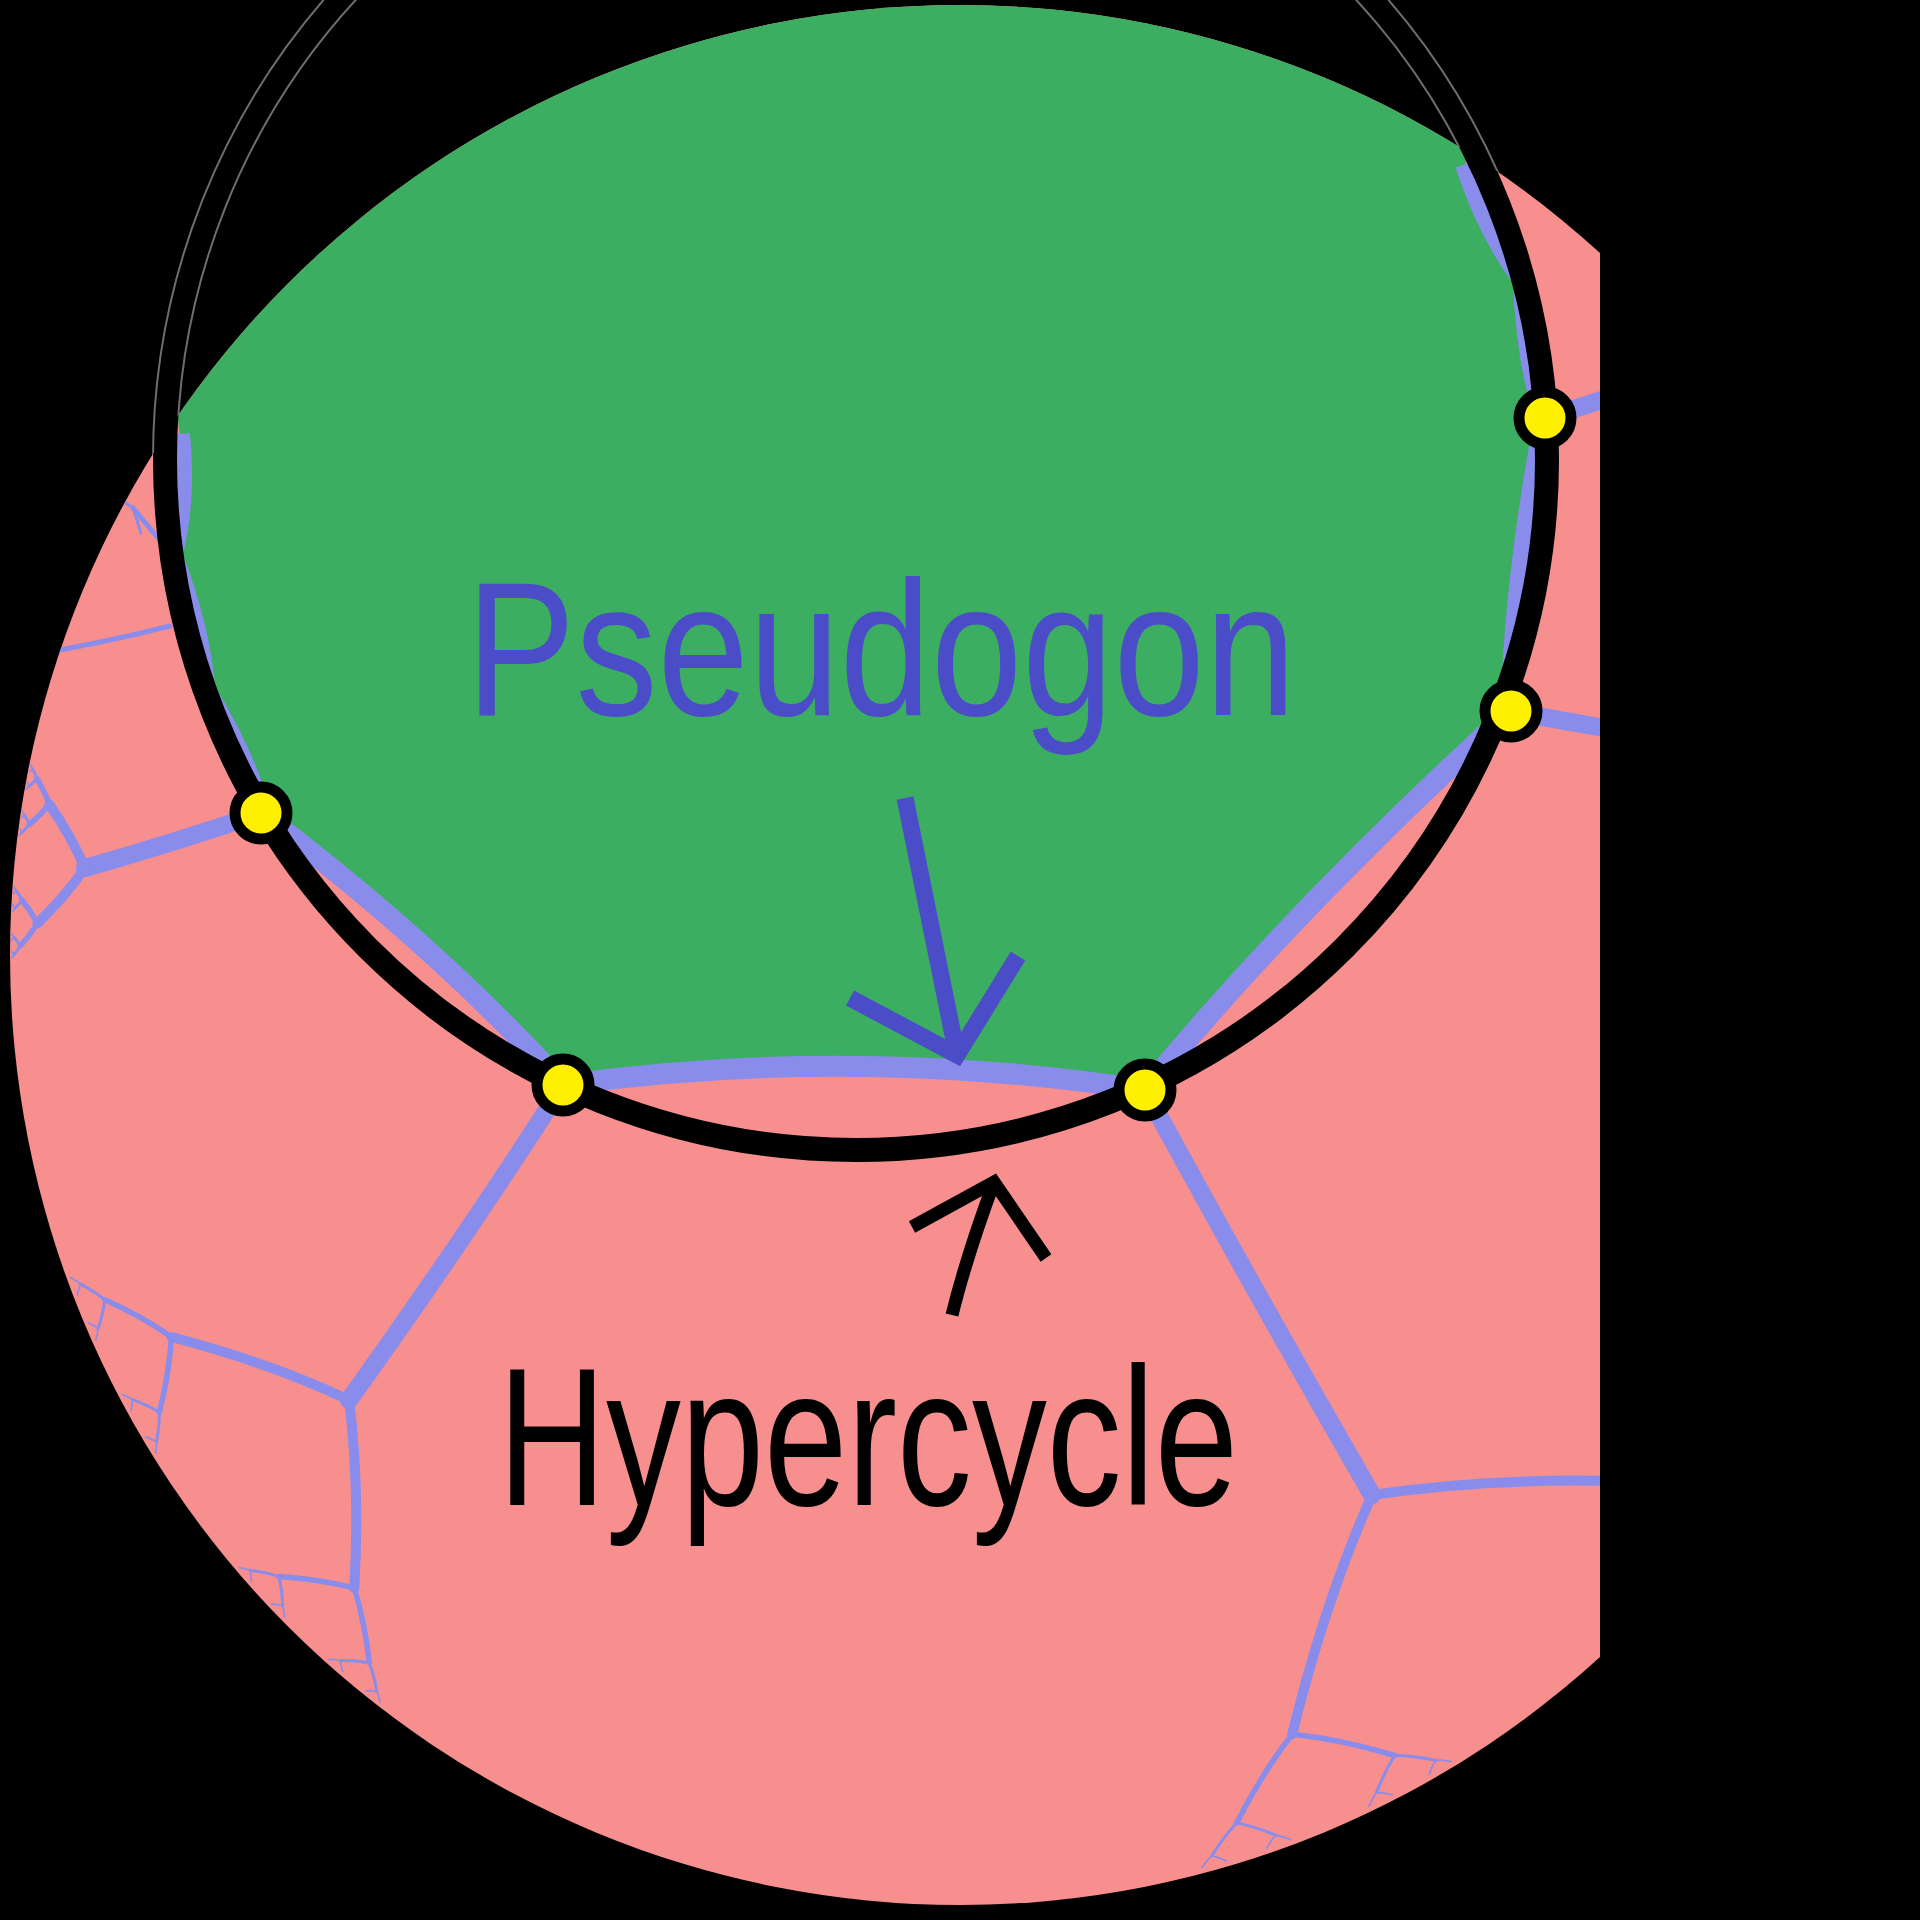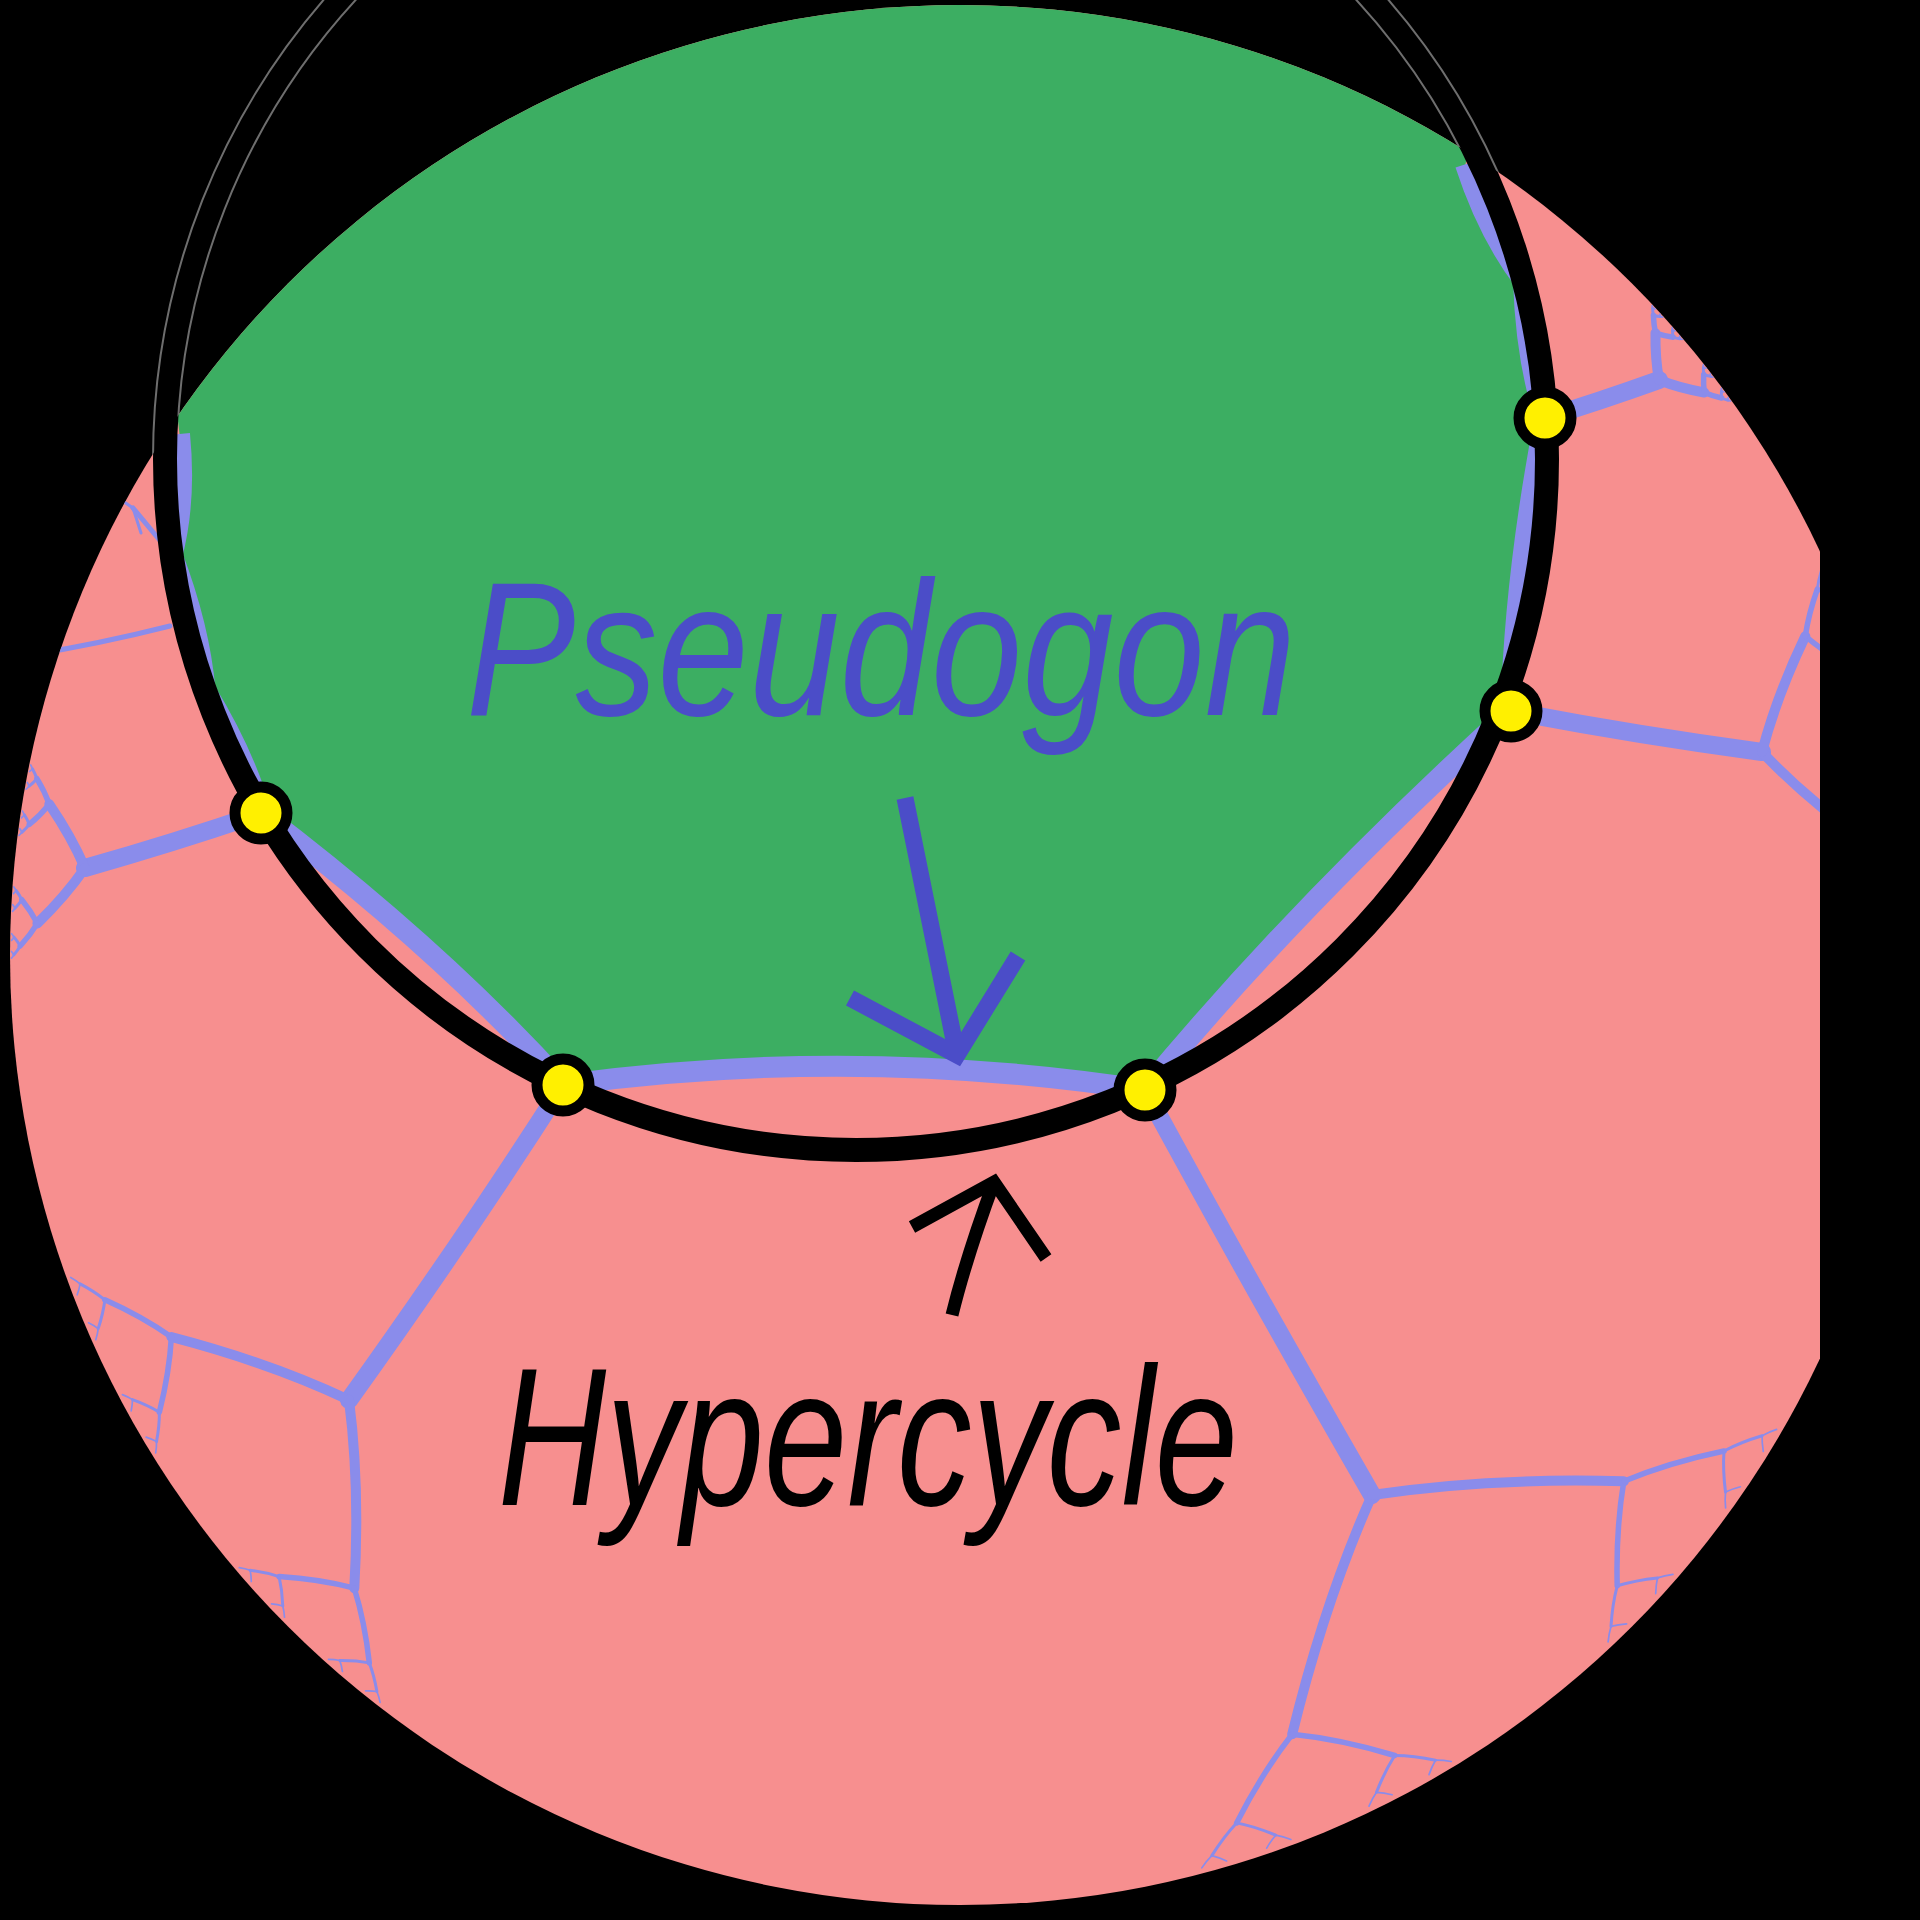--- a/index.html
+++ b/index.html
@@ -1,20 +1,19 @@
 <!DOCTYPE html>
 <html><head>
 <meta charset="utf-8">
 <style>
   html, body { margin: 0; padding: 0; background: #000; }
   .stage {
-    width: 1820px; height: 1920px;
+    width: 1600px; height: 1920px;
     position: relative; overflow: hidden;
     font-family: "Liberation Sans", sans-serif;
-    font-style: italic;
   }
   svg { display: block; }
   text { font-family: "Liberation Sans", sans-serif; font-weight: normal; }
 </style>
 </head>
 <body>
 
 <div class="stage">
 <svg width="1920" height="1920" viewBox="0 0 1920 1920" xmlns="http://www.w3.org/2000/svg">
 

